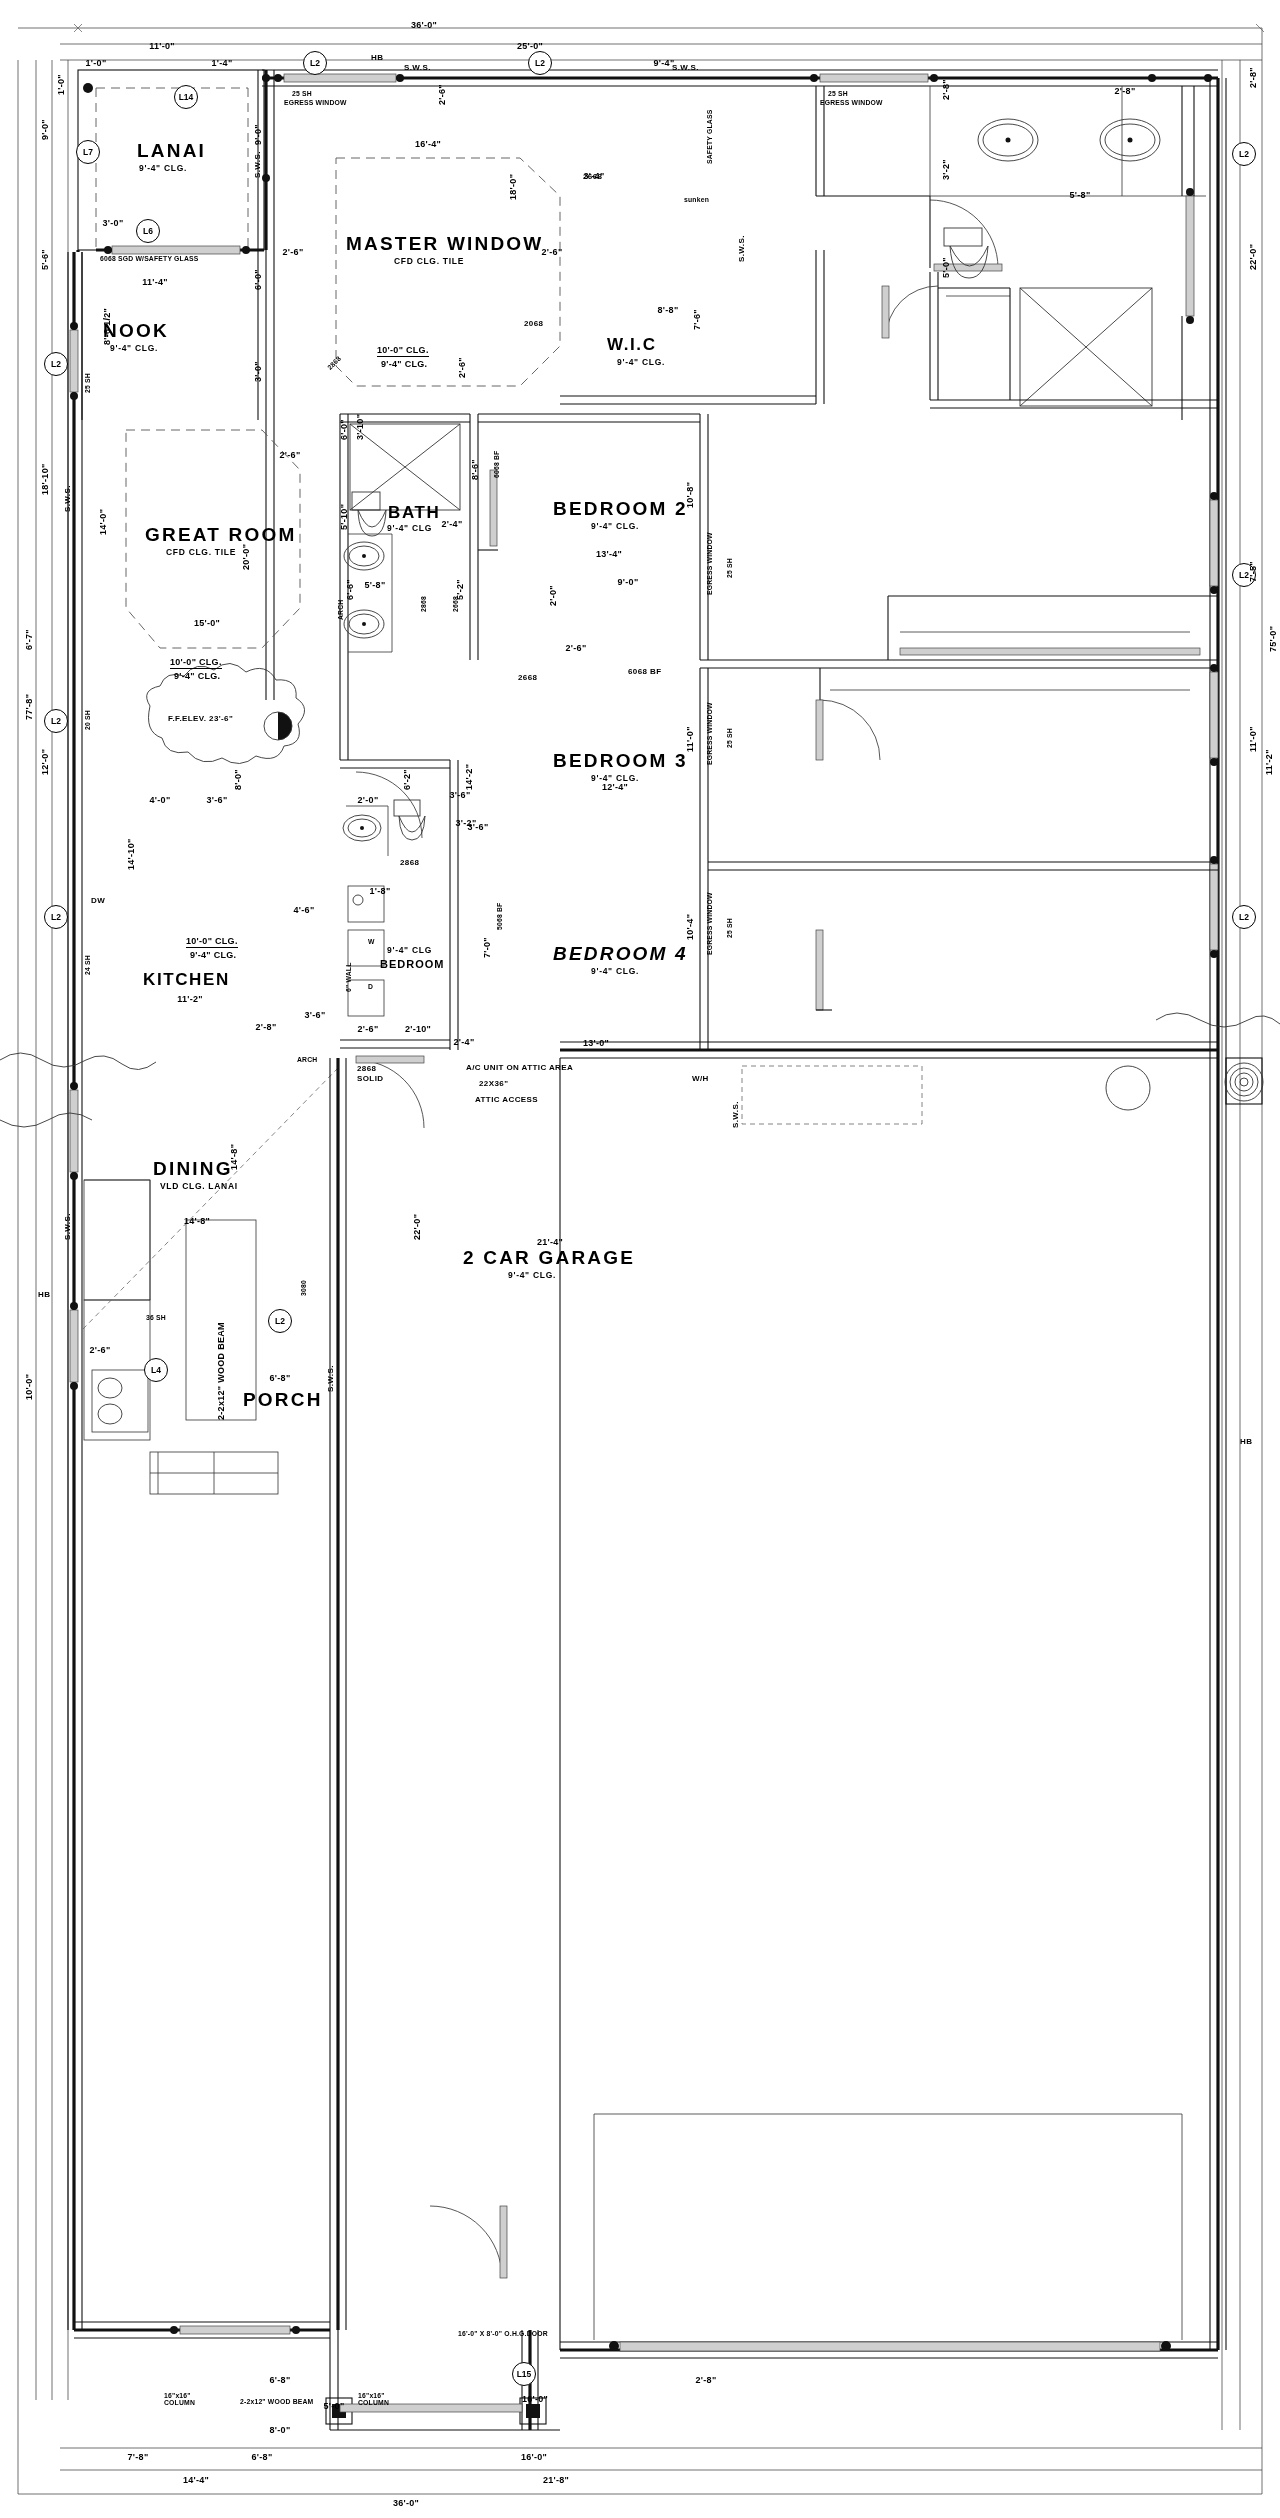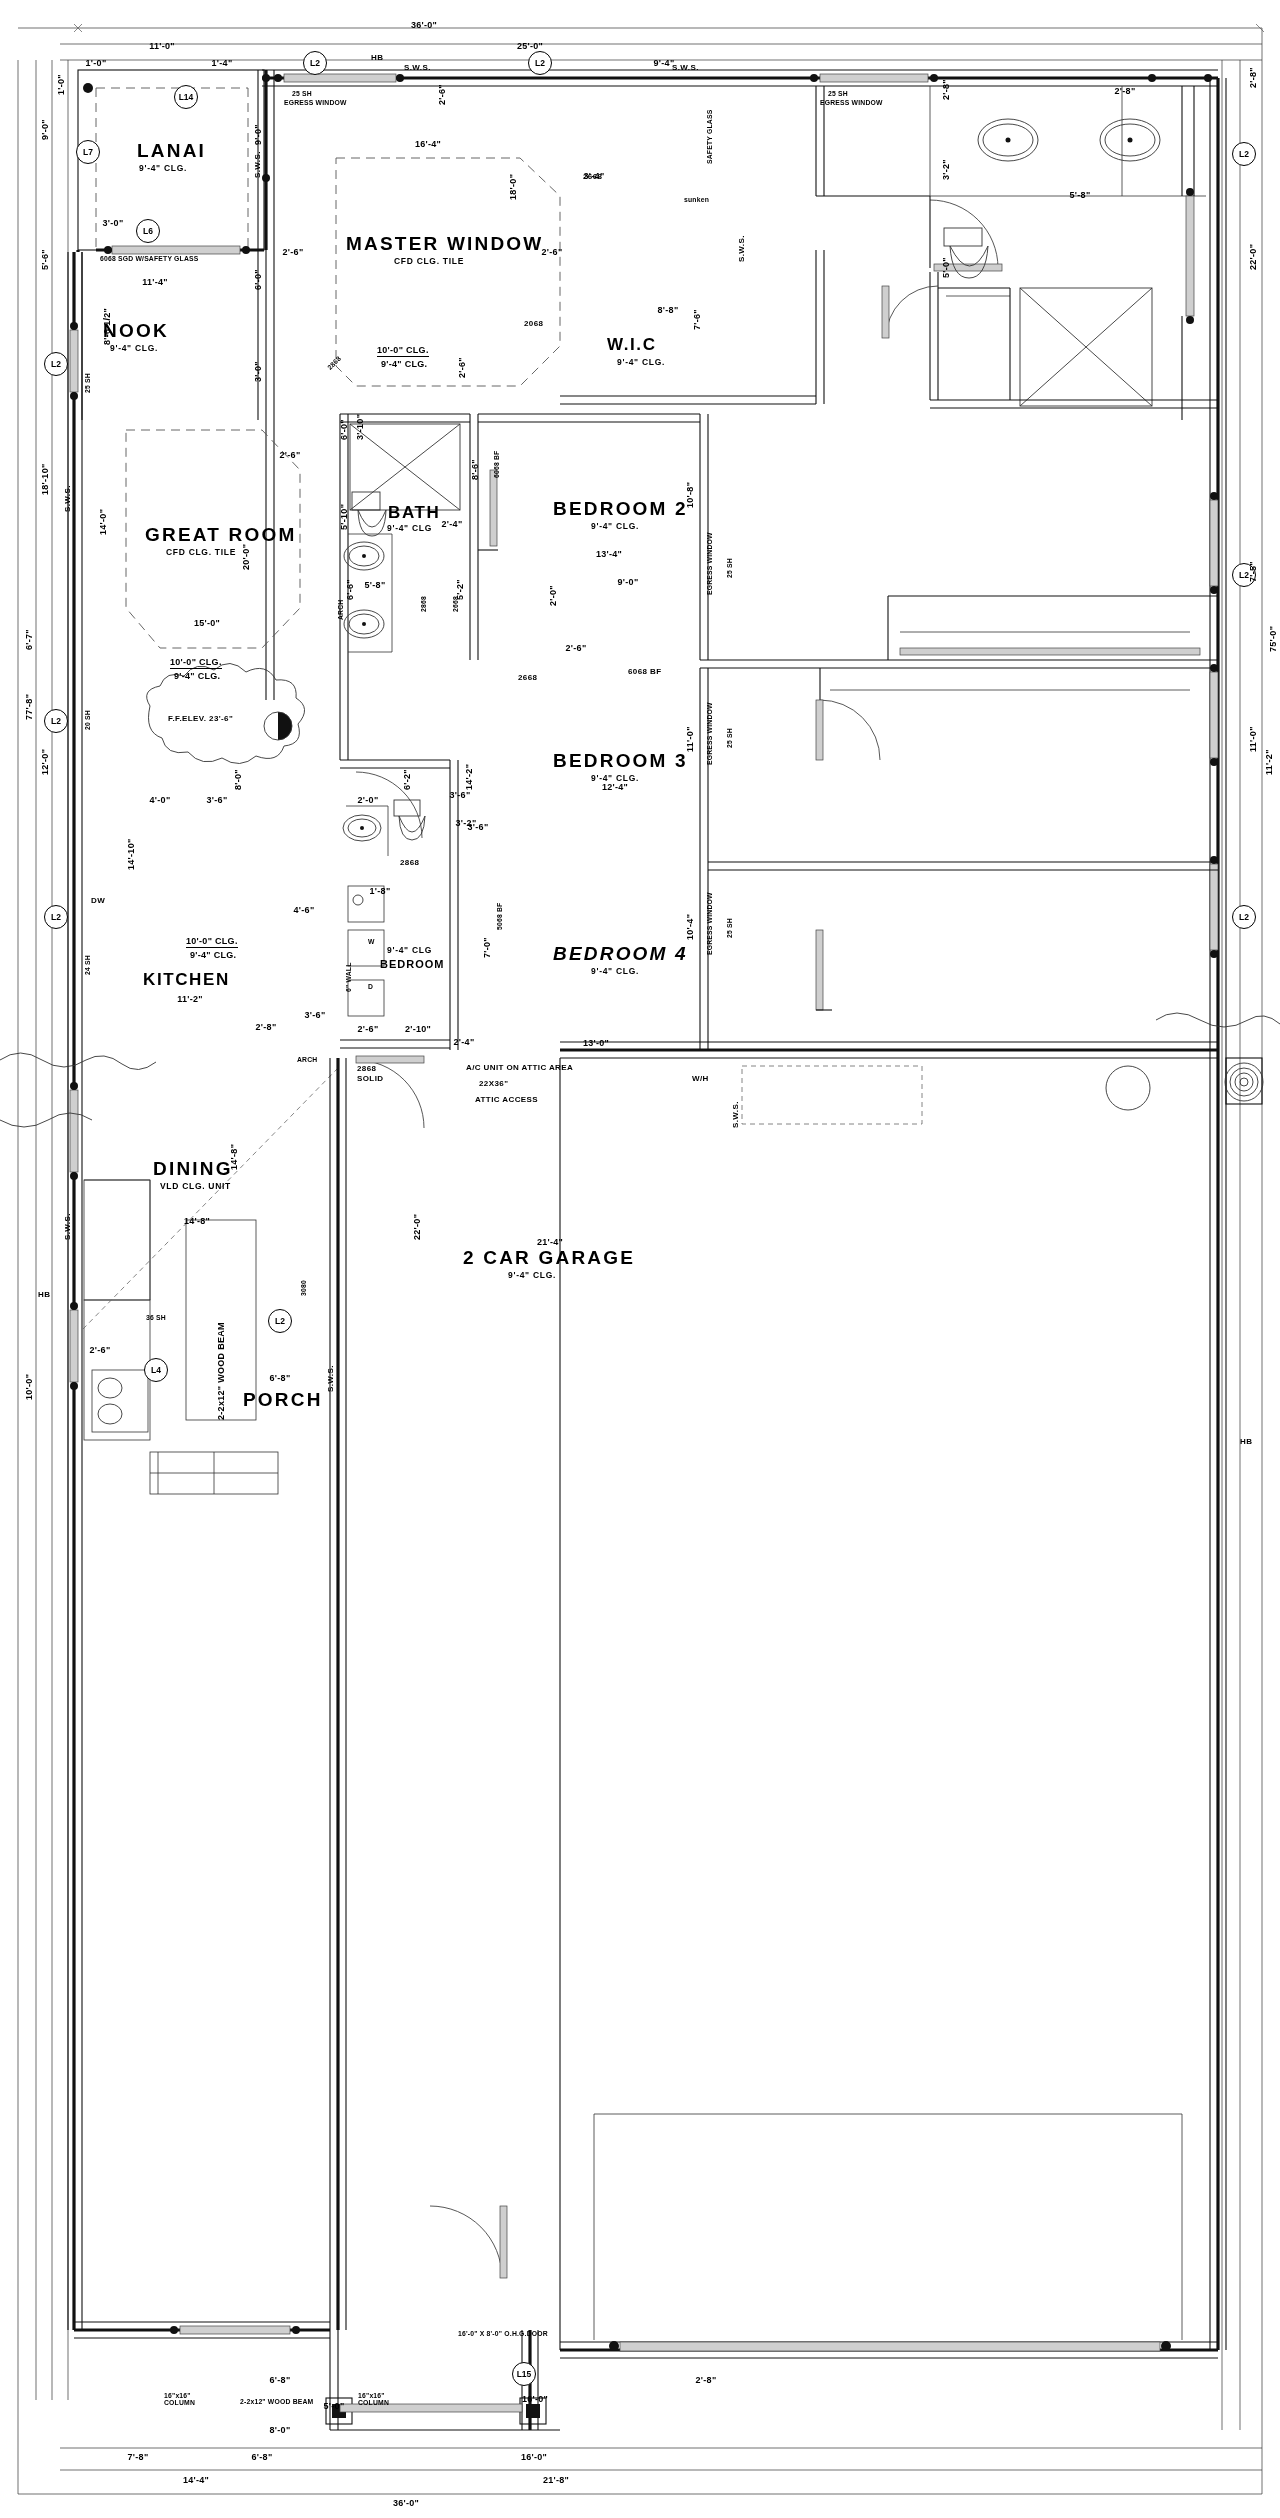--- a/index.html
+++ b/index.html
@@ -429,21 +429,21 @@
 
 <div class="lbl room" style="left:553px;top:943px;font-style:italic;">BEDROOM 4</div>
 <div class="lbl sub" style="left:591px;top:966px;">9'-4" CLG.</div>
 
 <div class="lbl room sm" style="left:143px;top:970px;">KITCHEN</div>
 
 <div class="lbl room sm" style="left:380px;top:958px;font-size:11px;letter-spacing:1px;">BEDROOM</div>
 <div class="lbl sub" style="left:387px;top:945px;">9'-4" CLG</div>
 
 <div class="lbl room" style="left:153px;top:1158px;">DINING</div>
-<div class="lbl sub" style="left:160px;top:1181px;">VLD CLG. UNIT</div>
+<div class="lbl sub" style="left:160px;top:1181px;">VLD CLG. LANAI</div>
 
 <div class="lbl room" style="left:463px;top:1247px;">2 CAR GARAGE</div>
 <div class="lbl sub" style="left:508px;top:1270px;">9'-4" CLG.</div>
 
 <div class="lbl room" style="left:243px;top:1389px;">PORCH</div>
 
 <div class="lbl note" style="left:168px;top:714px;">F.F.ELEV.   23'-6"</div>
 <div class="lbl note" style="left:466px;top:1063px;">A/C UNIT ON ATTIC AREA</div>
 <div class="lbl note" style="left:479px;top:1079px;">22X36"</div>
 <div class="lbl note" style="left:475px;top:1095px;">ATTIC   ACCESS</div>

